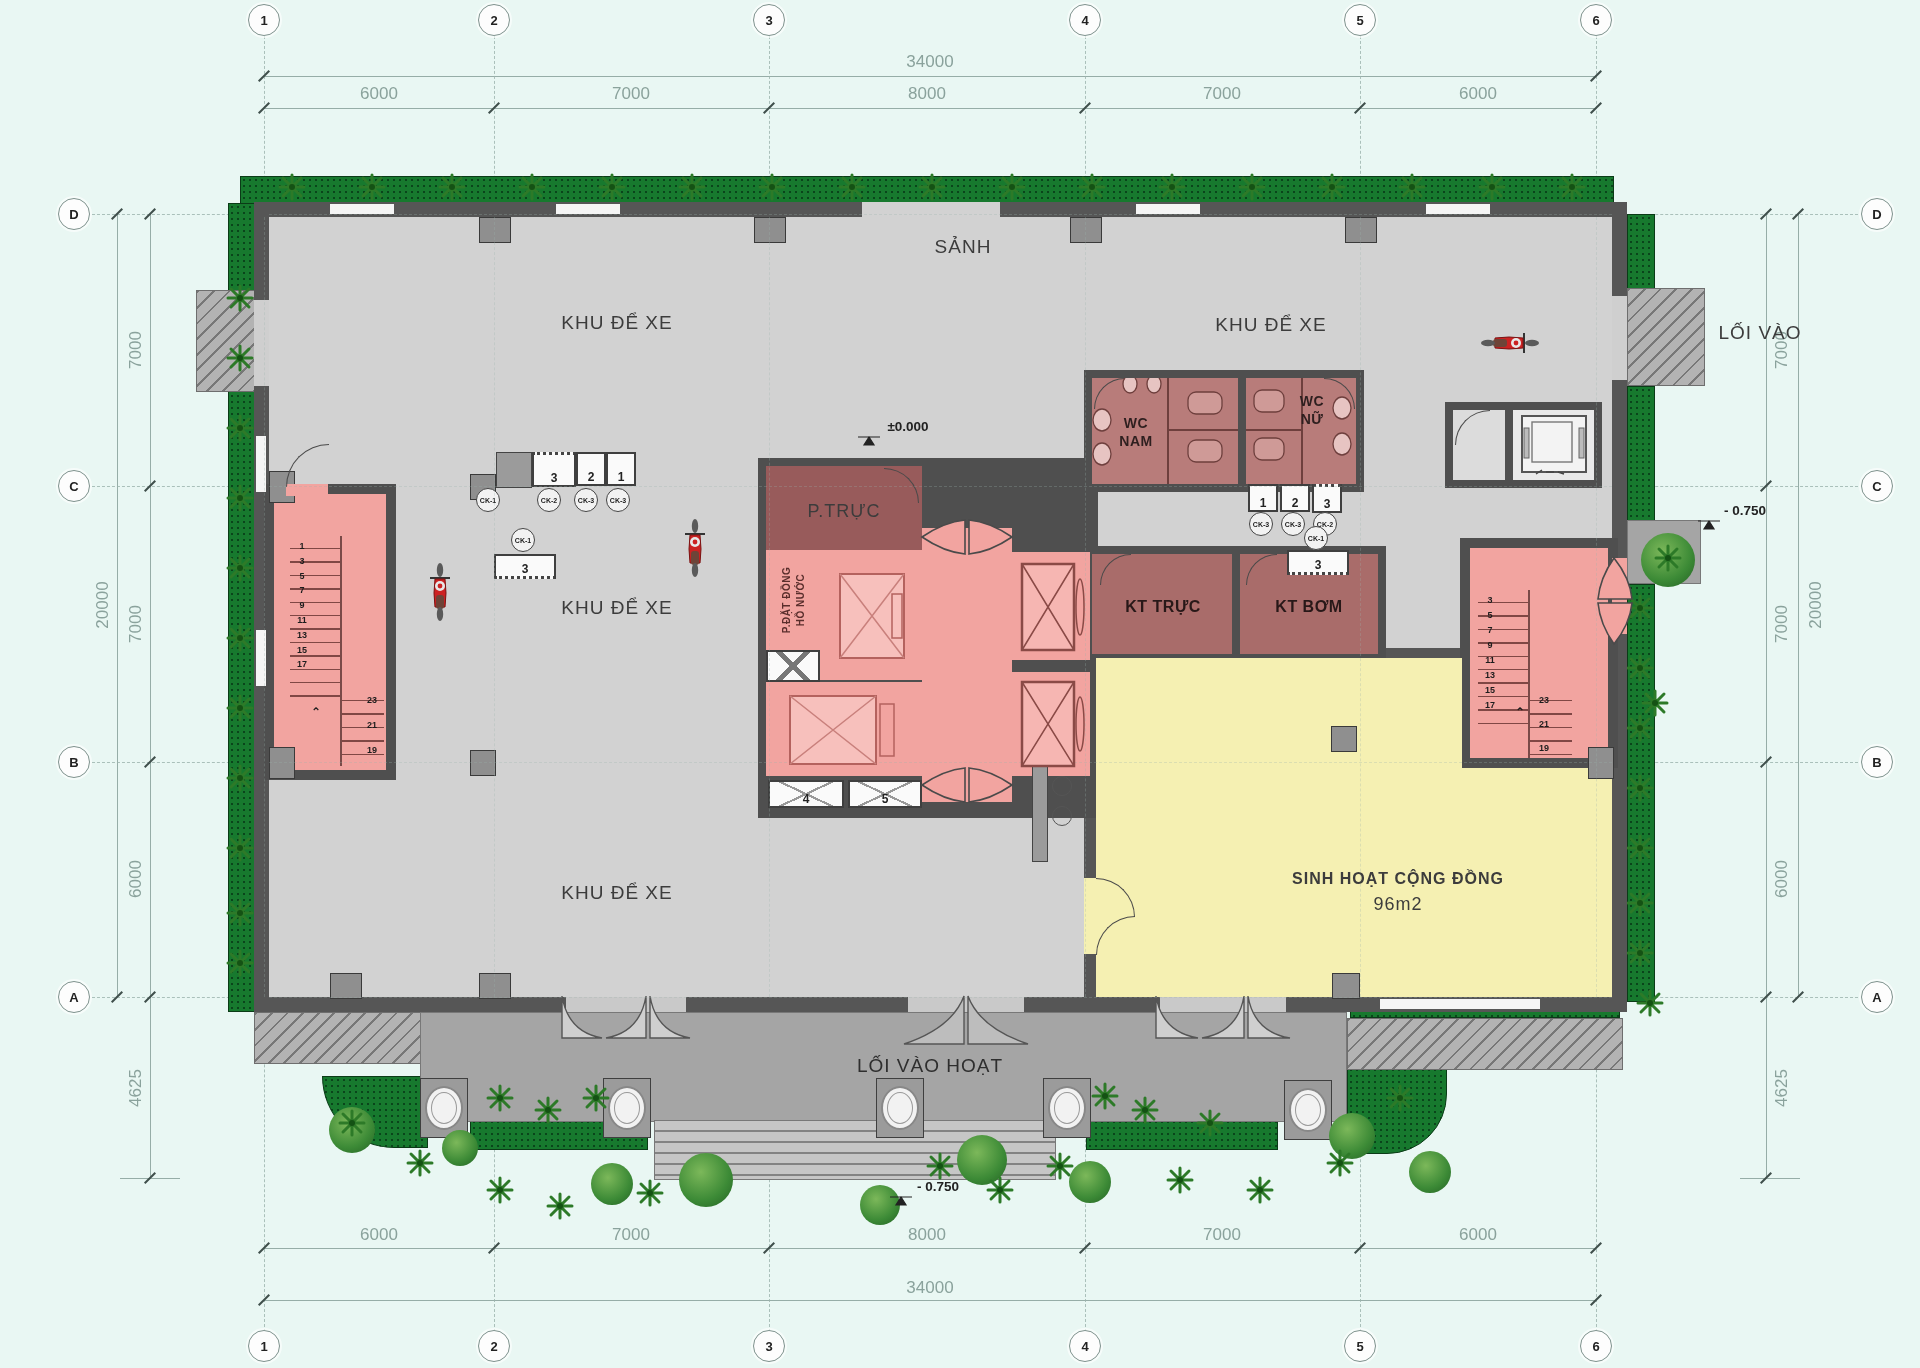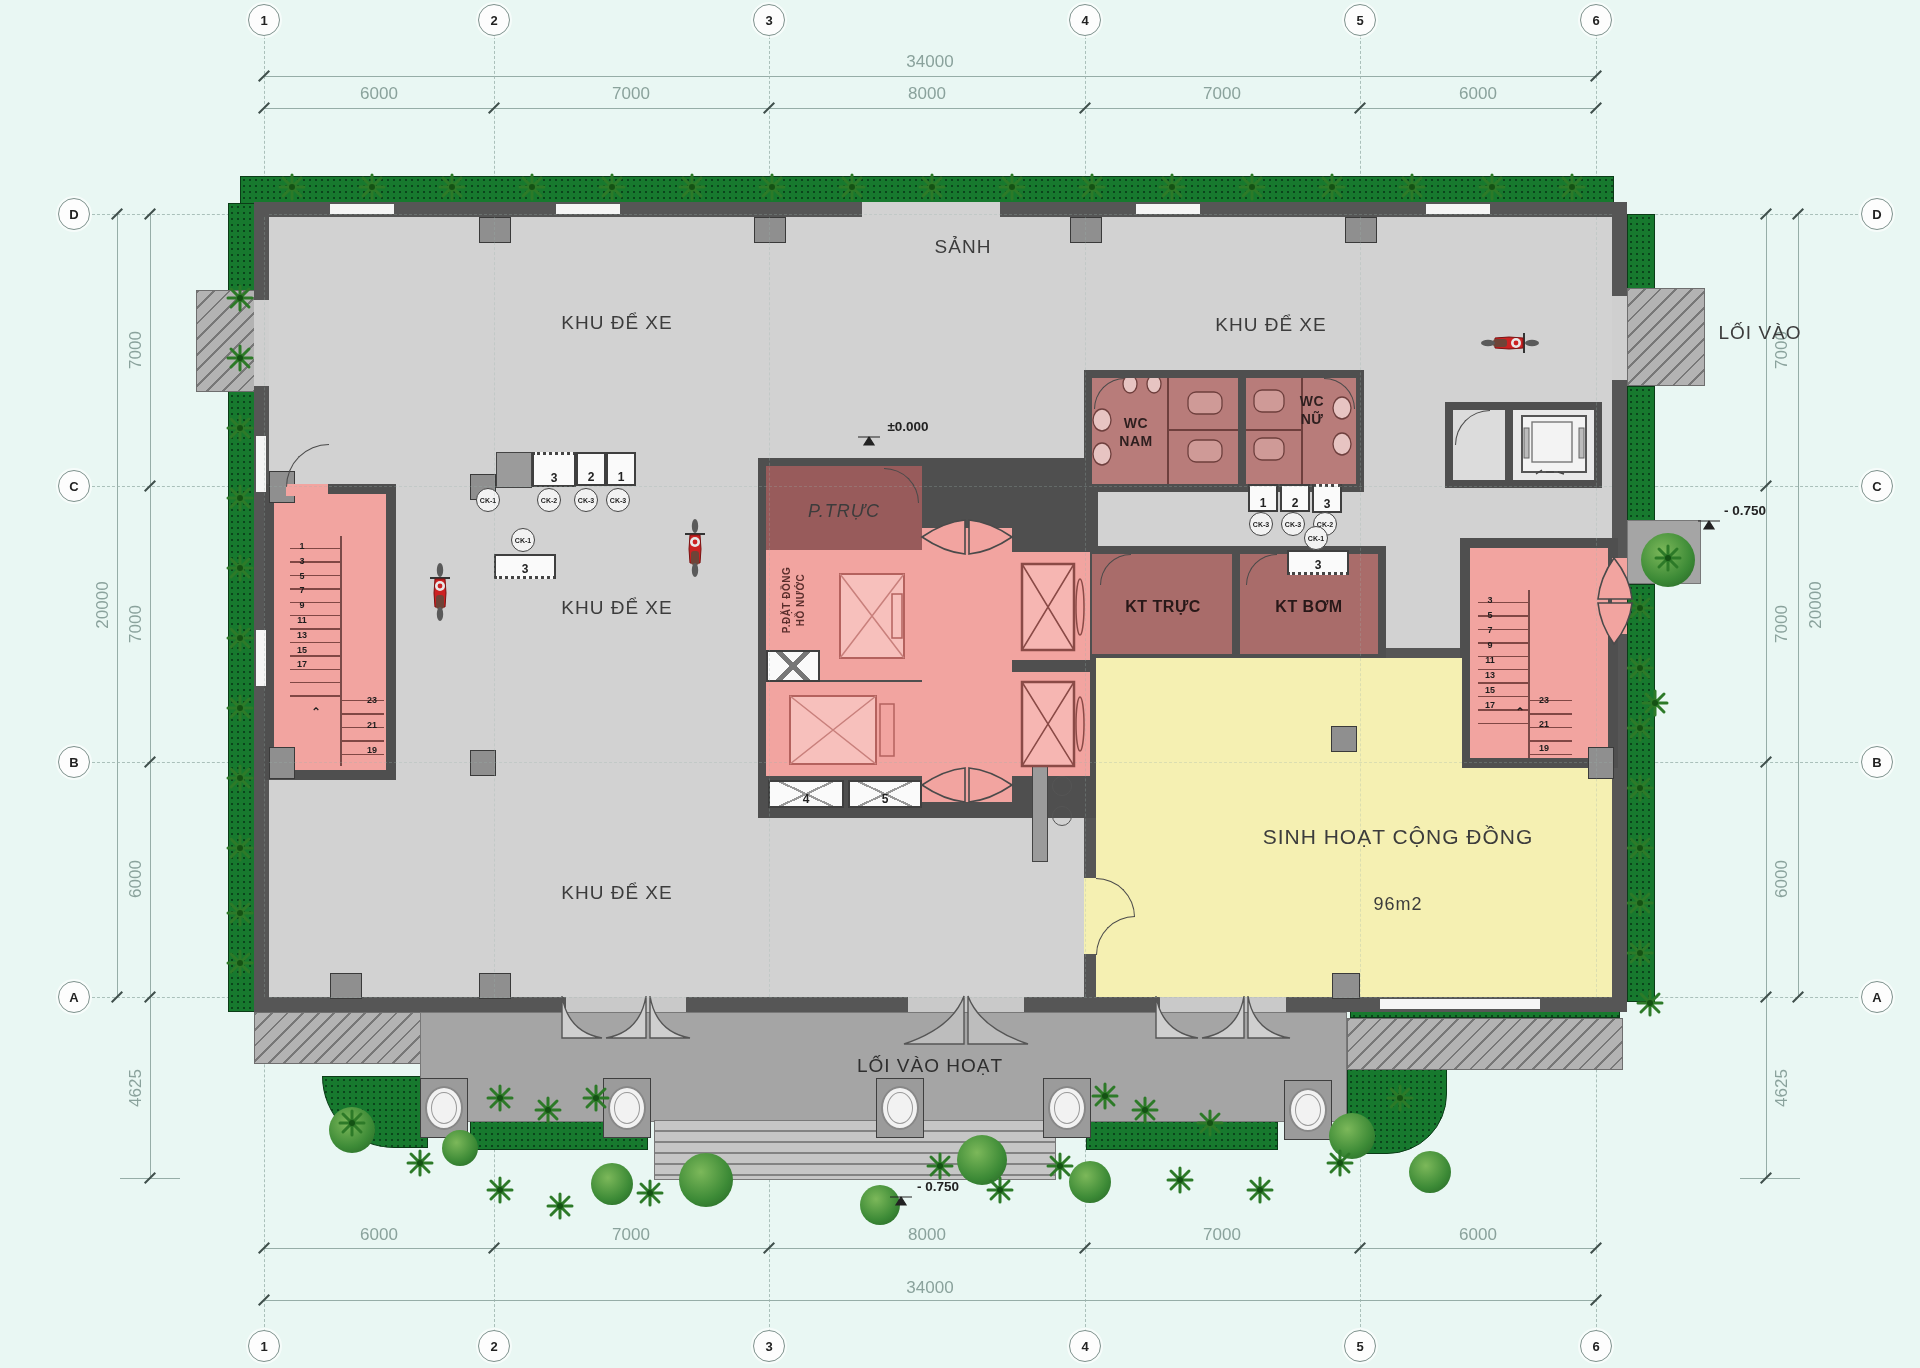--- a/index.html
+++ b/index.html
@@ -299,26 +299,26 @@
 
   <div class="lbl" style="left:936px;top:247px;margin-left:27px;">SẢNH</div>
   <div class="lbl" style="left:617px;top:323px;">KHU ĐỂ XE</div>
   <div class="lbl" style="left:1271px;top:325px;">KHU ĐỂ XE</div>
   <div class="lbl" style="left:617px;top:608px;">KHU ĐỂ XE</div>
   <div class="lbl" style="left:617px;top:893px;">KHU ĐỂ XE</div>
   <div class="lbl small" style="left:1136px;top:423px;color:#2e1f1f;font-weight:bold;"><span>WC</span></div>
   <div class="lbl small" style="left:1136px;top:441px;color:#2e1f1f;font-weight:bold;"><span>NAM</span></div>
   <div class="lbl small" style="left:1312px;top:401px;color:#2e1f1f;font-weight:bold;"><span>WC</span></div>
   <div class="lbl small" style="left:1312px;top:419px;color:#2e1f1f;font-weight:bold;"><span>NỮ</span></div>
-  <div class="lbl" style="left:844px;top:511px;font-size:18px;color:#26完616;font-style:italic;">P.TRỰC</div>
+  <div class="lbl" style="left:844px;top:511px;font-size:18px;color:#26完616;">P.TRỰC</div>
   <div class="lbl small" style="left:786px;top:600px;transform:translate(-50%,-50%) rotate(-90deg);font-size:10px;font-weight:bold;color:#5a2e2c;"><span>P.ĐẶT ĐỒNG</span></div>
   <div class="lbl small" style="left:800px;top:600px;transform:translate(-50%,-50%) rotate(-90deg);font-size:10px;font-weight:bold;color:#5a2e2c;"><span>HỒ NƯỚC</span></div>
   <div class="lbl small" style="left:1163px;top:607px;font-size:16px;font-weight:bold;color:#281818;">KT TRỰC</div>
   <div class="lbl small" style="left:1309px;top:607px;font-size:16px;font-weight:bold;color:#281818;">KT BƠM</div>
-  <div class="lbl" style="left:1398px;top:837px;font-size:21px;">SINH HOẠT CỘNG ĐỒNG</div>
+  <div class="lbl" style="left:1398px;top:879px;font-size:16px;font-weight:bold;">SINH HOẠT CỘNG ĐỒNG</div>
   <div class="lbl" style="left:1398px;top:904px;font-size:18px;">96m2</div>
   <div class="lbl" style="left:1760px;top:333px;">LỐI VÀO</div>
   <div class="lbl" style="left:930px;top:1066px;color:#2e2e2e;">LỐI VÀO HOẠT</div>
 
   <div class="lvl" style="left:908px;top:426px;"><span>±0.000</span></div>
   <svg class="icon" style="left:858px;top:436px;" width="22" height="12" viewBox="0 0 22 12">
       <path d="M0 1 H22 M11 1 L6 9 H16 Z" stroke="#222" fill="#222" stroke-width="1.2"></path>
     </svg>
   <div class="lvl" style="left:1745px;top:510px;"><span>- 0.750</span></div>
   <svg class="icon" style="left:1698px;top:520px;" width="22" height="12" viewBox="0 0 22 12">

